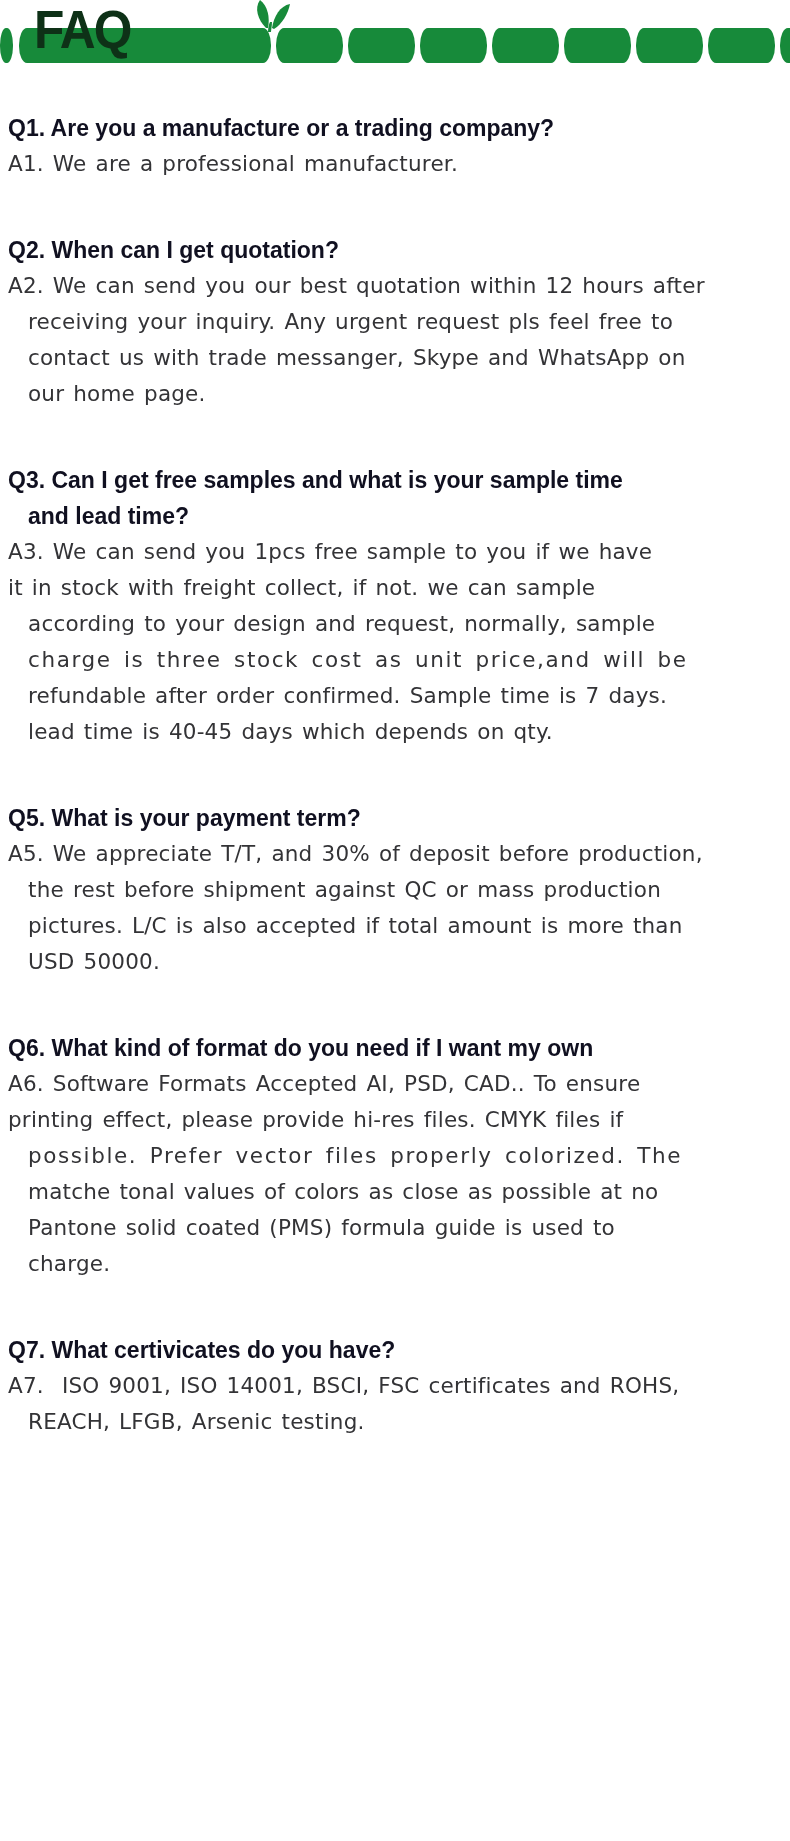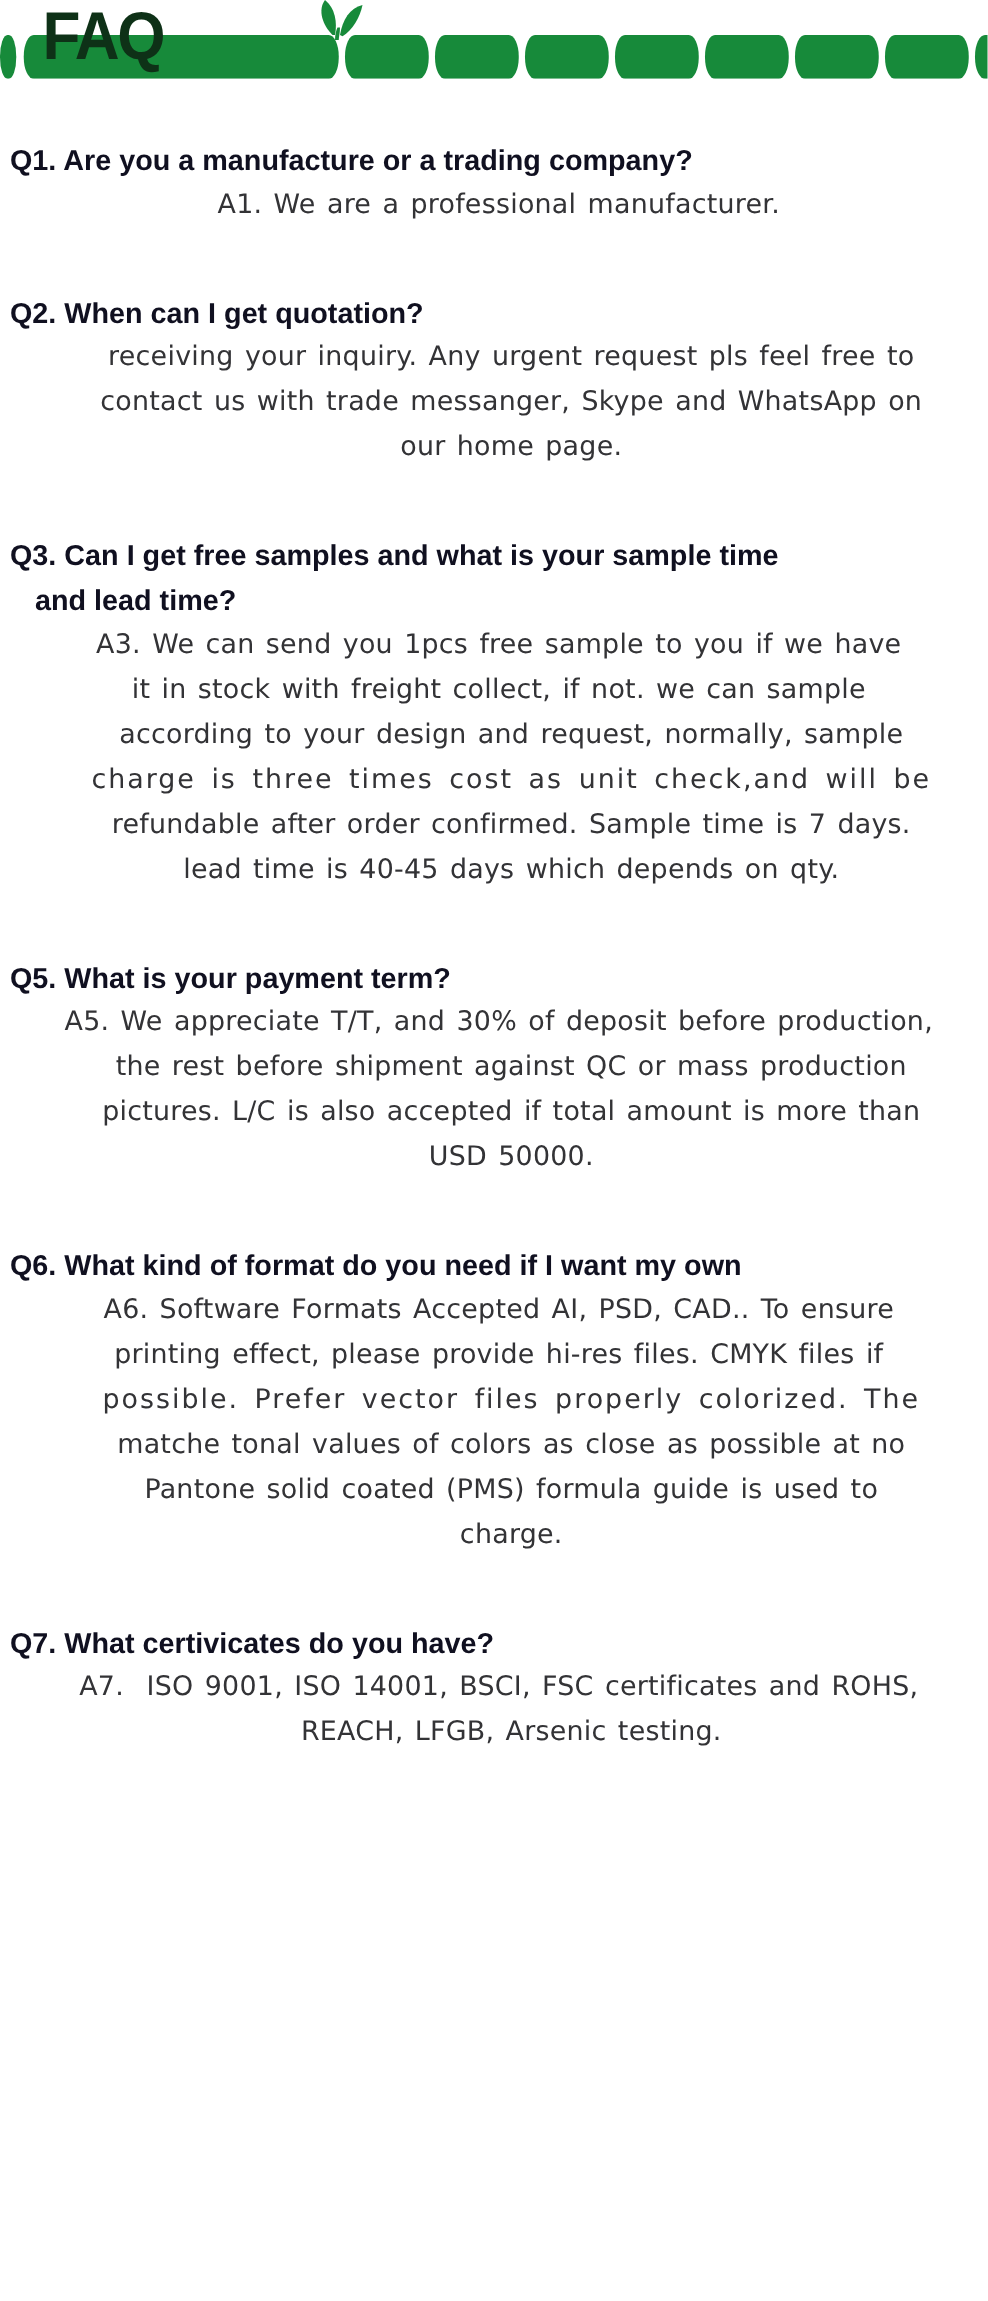--- a/index.html
+++ b/index.html
@@ -37,21 +37,21 @@
   .section{margin:50px 0 0 0;}
   .section.first{margin-top:40px;}
   .q-line{
     font-family:"Liberation Sans",sans-serif;
     font-weight:bold;font-size:23px;line-height:36px;
     color:#101020;padding-left:8px;white-space:pre-wrap;
   }
   .a-line{
     font-family:"DejaVu Sans",sans-serif;
     font-size:21.5px;line-height:36px;color:#333336;
-    padding-left:8px;white-space:pre-wrap;word-spacing:2px;letter-spacing:0.2px;text-align:center;
+    padding-left:8px;white-space:pre-wrap;word-spacing:2px;letter-spacing:0.2px;
   }
   .cont{padding-left:28px;}
   .cont2{}
   .sp{letter-spacing:1.6px;word-spacing:4px;}
 </style>
 </head>
 <body>
 
 <div class="header">
   <div class="bamboo-bar">
@@ -76,32 +76,33 @@
 
 <div class="content">
 
   <div class="section first">
     <div class="q-line">Q1. Are you a manufacture or a trading company?</div>
     <div class="a-line">A1. We are a professional manufacturer.</div>
   </div>
 
   <div class="section">
     <div class="q-line">Q2. When can I get quotation?</div>
+    <div class="a-line">A2. We can send you our best quotation within 12 hours after</div>
     <div class="a-line cont">receiving your inquiry. Any urgent request pls feel free to</div>
     <div class="a-line cont">contact us with trade messanger, Skype and WhatsApp on</div>
     <div class="a-line cont">our home page.</div>
   </div>
 
   <div class="section">
     <div class="q-line">Q3. Can I get free samples and what is your sample time</div>
     <div class="q-line cont">and lead time?</div>
     <div class="a-line">A3. We can send you 1pcs free sample to you if we have</div>
     <div class="a-line cont2">it in stock with freight collect, if not. we can sample</div>
     <div class="a-line cont">according to your design and request, normally, sample</div>
-    <div class="a-line cont sp">charge is three times cost as unit check,and will be</div>
+    <div class="a-line cont sp">charge is three stock cost as unit price,and will be</div>
     <div class="a-line cont">refundable after order confirmed. Sample time is 7 days.</div>
     <div class="a-line cont">lead time is 40-45 days which depends on qty.</div>
   </div>
 
 
   <div class="section">
     <div class="q-line">Q5. What is your payment term?</div>
     <div class="a-line">A5. We appreciate T/T, and 30% of deposit before production,</div>
     <div class="a-line cont">the rest before shipment against QC or mass production</div>
     <div class="a-line cont">pictures. L/C is also accepted if total amount is more than</div>

